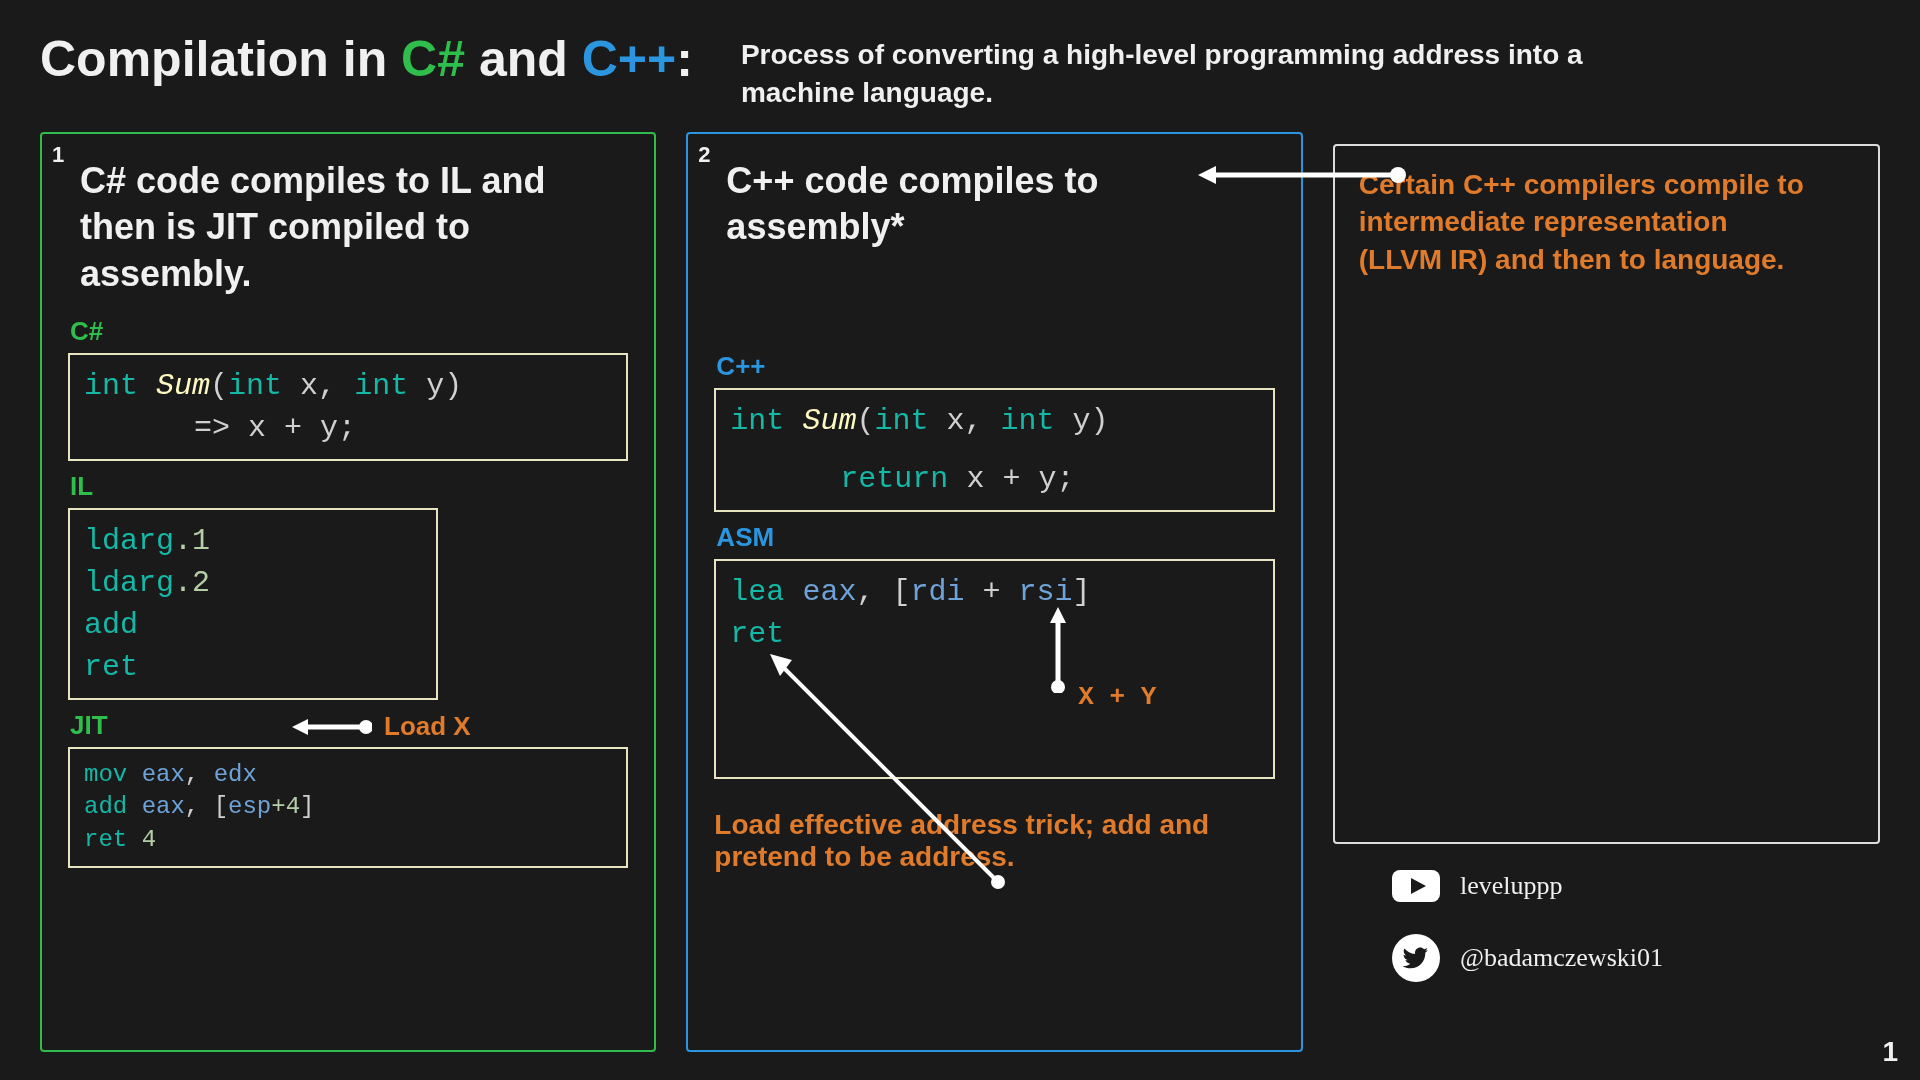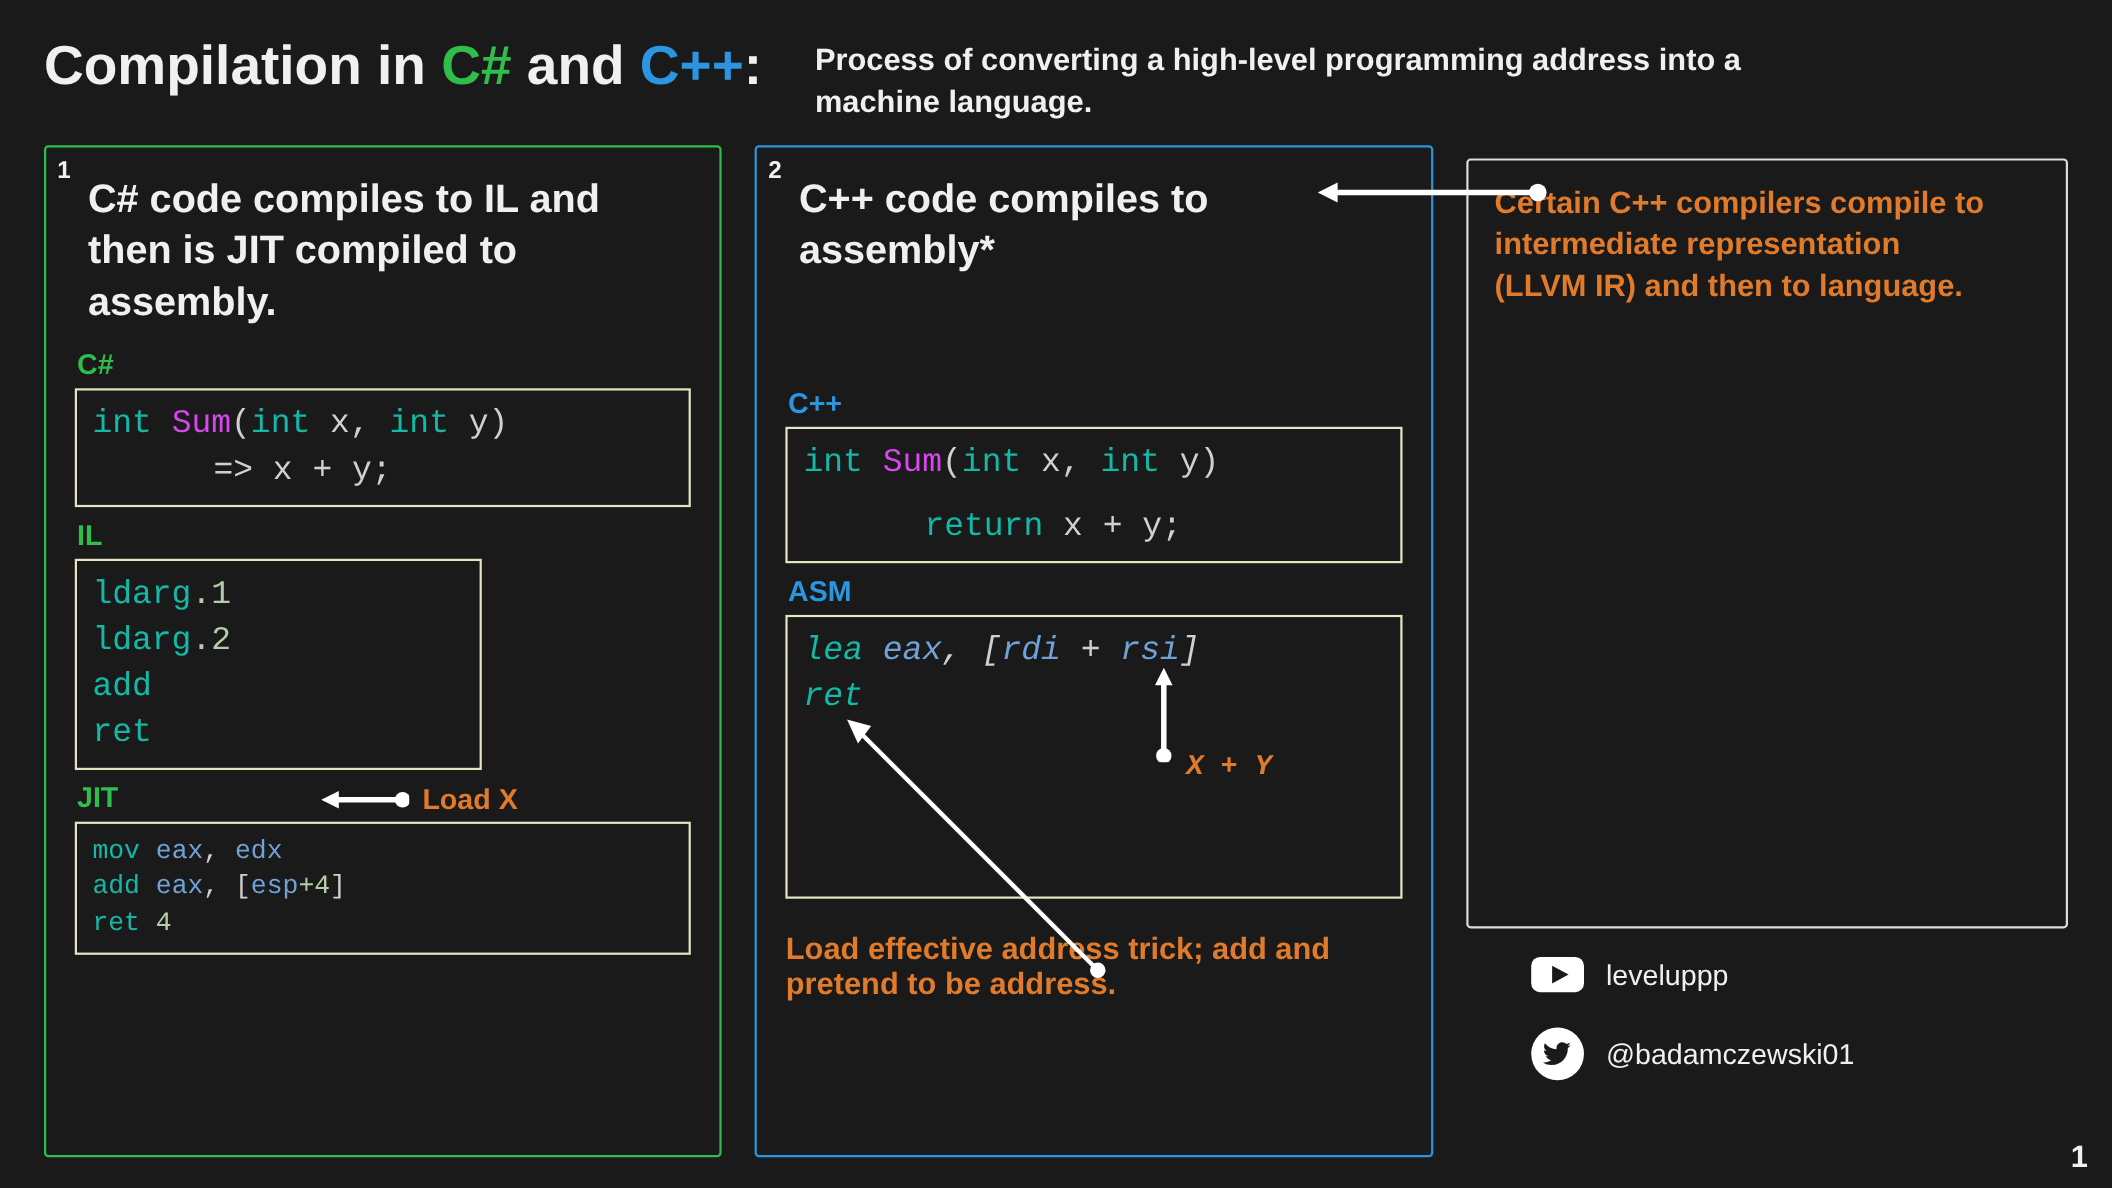--- a/index.html
+++ b/index.html
@@ -15,36 +15,36 @@
   .panel { position: relative; border: 2px solid; border-radius: 4px; padding: 24px 26px 20px 26px; }
   .panel-csharp { border-color: #2fbd4b; width: 650px; height: 920px; }
   .panel-cpp    { border-color: #2b95e0; width: 650px; height: 920px; }
   .panel-note   { border-color: #dcdcdc; width: 577px; height: 700px; padding: 20px 24px; margin-top: 12px; }
   .panel-num { position: absolute; top: 8px; left: 10px; font-size: 22px; font-weight: 700; }
   .panel-heading { font-size: 36px; font-weight: 700; line-height: 1.3; padding-left: 12px; margin-bottom: 18px; }
   .lang-label { font-size: 26px; font-weight: 700; margin: 10px 0 6px 2px; }
   .codebox { border: 2px solid #e8e4c0; background: #1a1a1a; padding: 10px 14px; font-family: Consolas, "Courier New", monospace; font-size: 30px; line-height: 1.4; position: relative; }
   .codebox.small { font-size: 24px; line-height: 1.35; }
   .tok-kw   { color: #14b8a6; }
-  .tok-fn   { color: #d946ef; }
+  .tok-fn   { color: #fef9c3; font-style: italic; }
   .tok-id   { color: #d0d0d0; }
   .tok-reg  { color: #6fa2d6; }
   .tok-num  { color: #b5cea8; }
   .il-row { display: flex; align-items: center; gap: 14px; }
   .il-code { width: 150px; }
   .arrow-left { display: inline-flex; align-items: center; }
   .arrow-left svg { width: 80px; height: 24px; }
   .annot { font-size: 26px; font-weight: 700; }
   .note-text { font-size: 28px; font-weight: 600; line-height: 1.35; }
   .note-gap  { height: 28px; }
   .lea-note { font-size: 28px; font-weight: 700; margin-top: 30px; }
   .socials { position: absolute; left: 1390px; top: 860px; }
   .social-row { display: flex; align-items: center; gap: 18px; margin-bottom: 20px; }
   .social-icon { width: 52px; height: 52px; display: flex; align-items: center; justify-content: center; }
-  .social-label { font-size: 26px; font-weight: 500; }
+  .social-label { font-size: 26px; font-weight: 500; font-family: Liberation Serif, serif; }
   .pagenum { position: absolute; right: 22px; bottom: 12px; font-size: 28px; font-weight: 700; color: #f0f0f0; }
   .overlay { position: absolute; left: 0; top: 0; pointer-events: none; }
   .asm-wrap { position: relative; }
   .xy-label { position: absolute; font-size: 26px; font-weight: 700; }
 </style>
 </head>
 <body>
 
 <div class="page">
 
@@ -160,21 +160,21 @@
           <span class="tok-id">y</span><span class="tok-id">)</span>
         </div>
         <div style="padding-left: 110px; margin-top: 16px;">
           <span class="tok-kw">return</span>
           <span class="tok-id">x + y;</span>
         </div>
       </div>
 
       <div class="lang-label blue">ASM</div>
       <div class="asm-wrap">
-        <div class="codebox" style="height: 258px; font-style: italic;">
+        <div class="codebox" style="height: 220px;">
           <div>
             <span class="tok-kw">lea</span>
             <span class="tok-reg">eax</span><span class="tok-id">,</span>
             <span class="tok-id">[</span><span class="tok-reg">rdi</span>
             <span class="tok-id">+</span>
             <span class="tok-reg">rsi</span><span class="tok-id">]</span>
           </div>
           <div>
             <span class="tok-kw">ret</span>
           </div>

